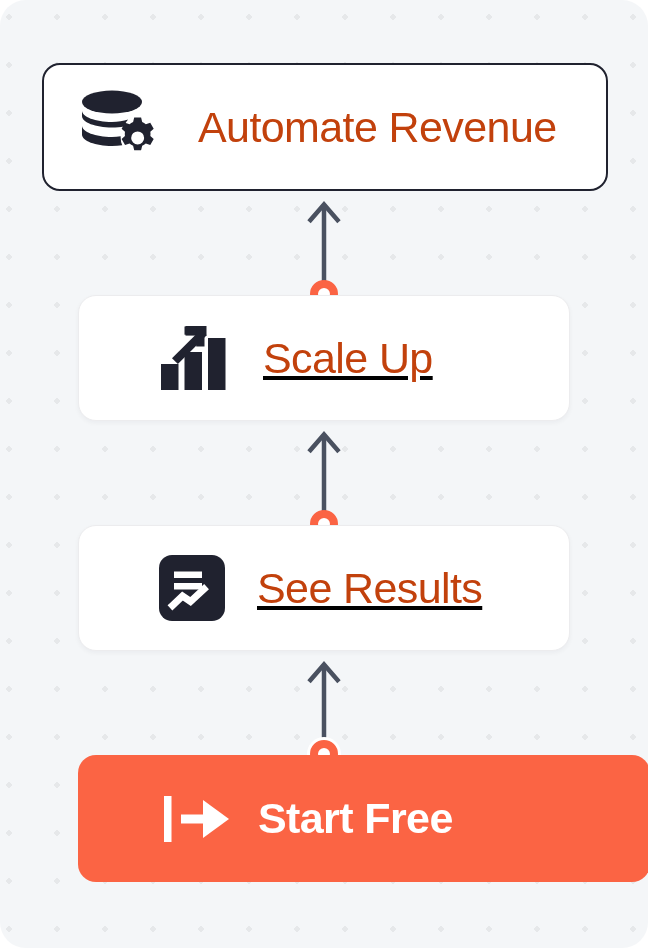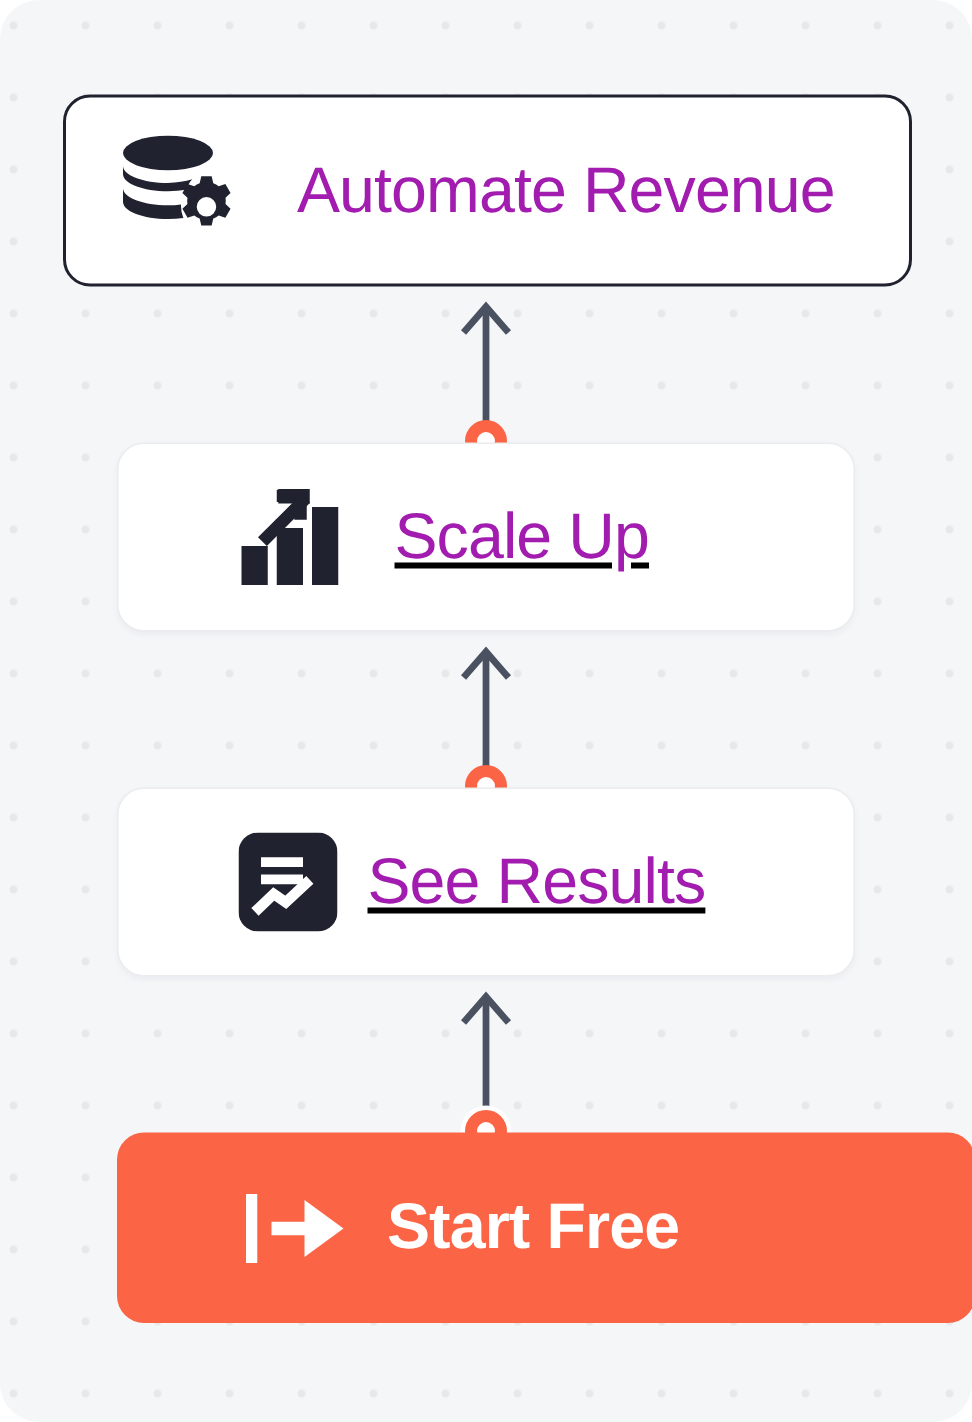--- a/index.html
+++ b/index.html
@@ -40,21 +40,21 @@
   .node-icon {
     display: flex;
     align-items: center;
     justify-content: center;
     flex: 0 0 auto;
   }
   .node-label {
     font-size: 43px;
     line-height: 1;
     letter-spacing: -0.6px;
-    color: #a21caf;
+    color: #c2410c;
     white-space: nowrap;
   }
 
   
   #node-automate {
     left: 42px;
     top: 63px;
     width: 566px;
     height: 128px;
     border: 2.6px solid #20222f;
@@ -71,21 +71,21 @@
     border: 1px solid #ececee;
     box-shadow: 0 2px 5px rgba(25,30,45,0.045);
     padding-left: 80px;
     text-decoration: underline;
   }
   #node-scale  { top: 295px; }
   #node-results{ top: 525px; }
   #node-scale .node-icon   { width: 76px; height: 68px; }
   #node-results .node-icon { width: 66px; height: 66px; }
   #node-scale .node-label   { margin-left: 28px; }
-  #node-results .node-label { margin-left: 20px; }
+  #node-results .node-label { margin-left: 32px; }
 
   
   #node-start {
     left: 78px;
     top: 755px;
     width: 572px;
     height: 127px;
     background: #fb6444;
     border-radius: 18px;
     padding-left: 84px;

